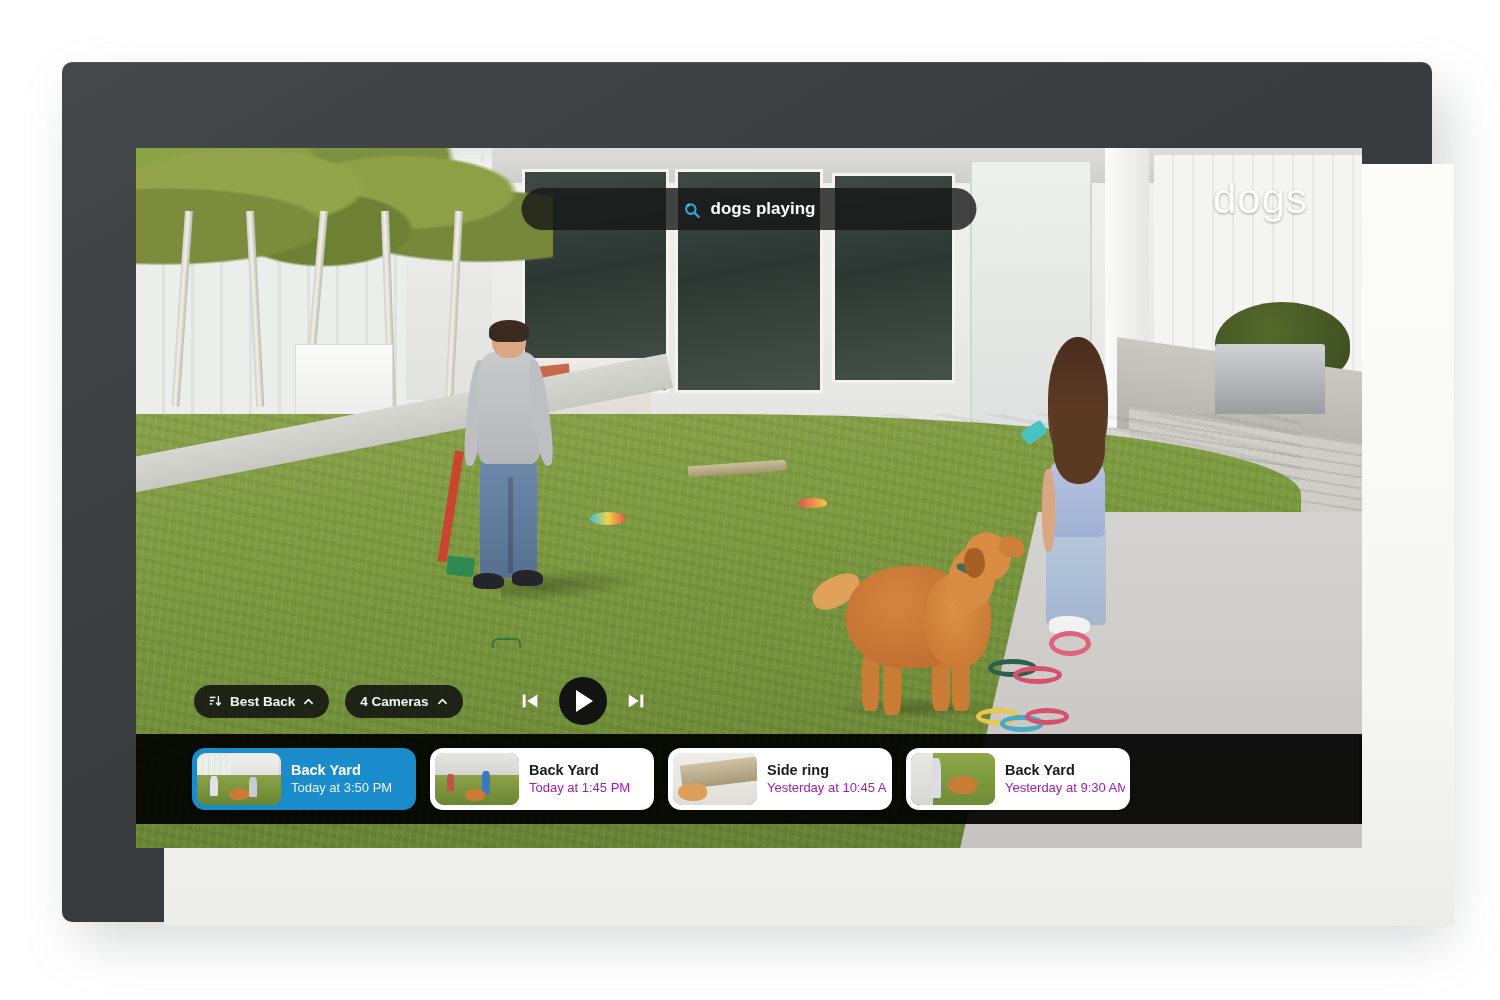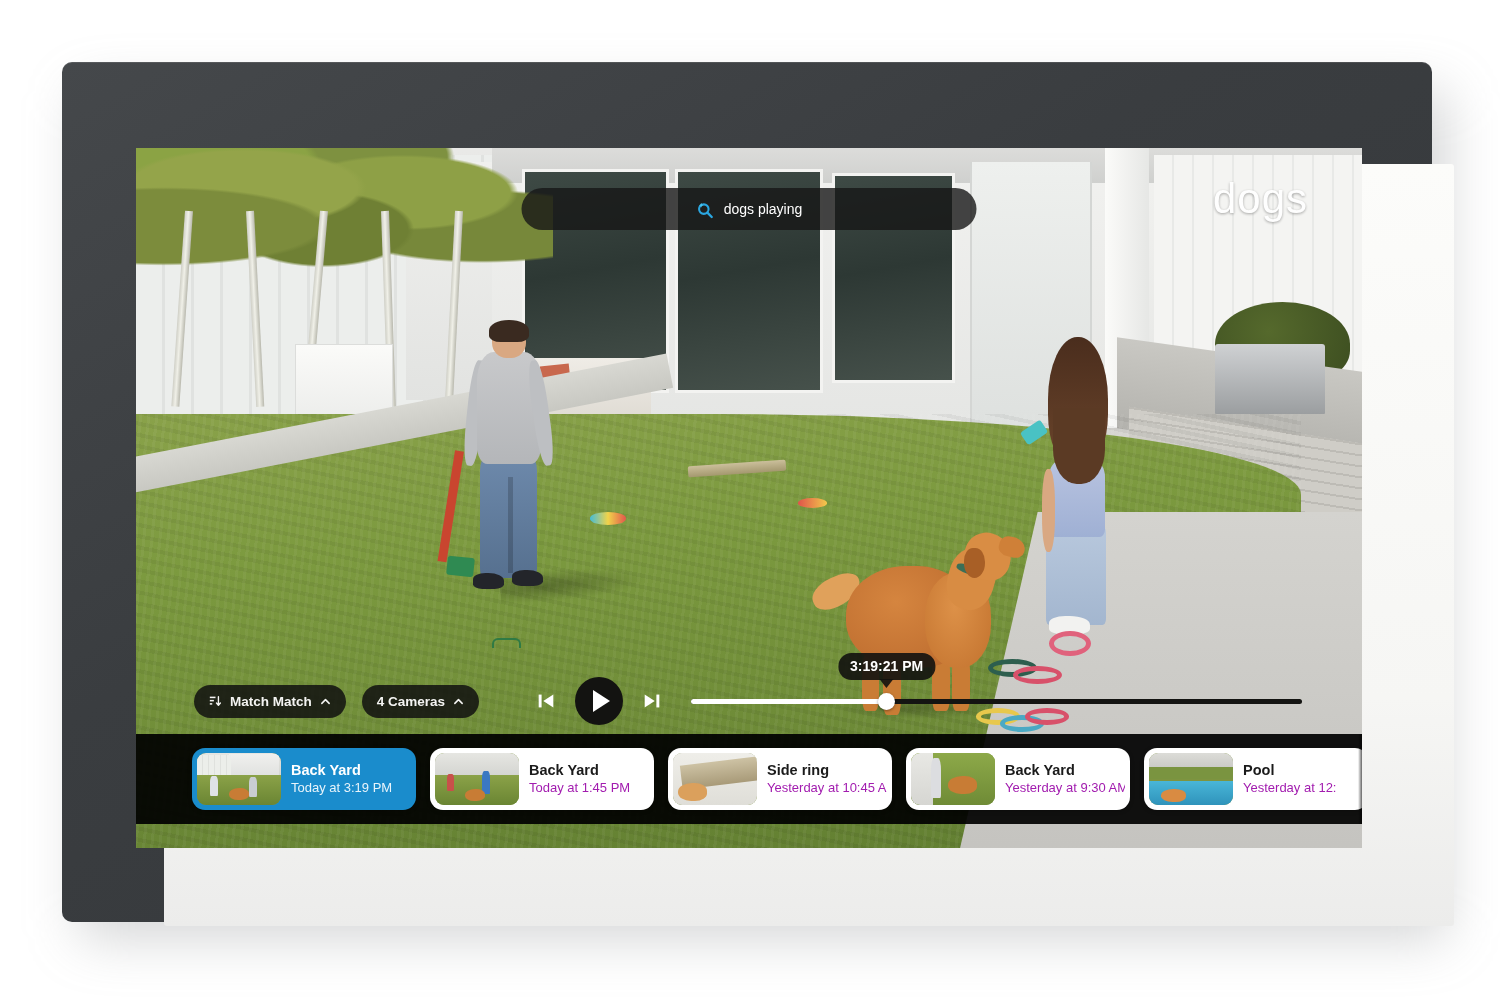--- a/index.html
+++ b/index.html
@@ -328,22 +328,23 @@
     border-radius: 21px;
     display: flex;
     align-items: center;
     justify-content: center;
     gap: 9px;
     padding: 0 16px;
   }
   .search-icon { width: 19px; height: 19px; display: block; flex: 0 0 auto; }
   .search-text {
     color: #ffffff;
-    font-size: 14px;
+    font-size: 17px;
     white-space: nowrap;
+    font-weight: bold;
   }
 
   
   .controls {
     position: absolute;
     left: 0; right: 0; bottom: 124px;
     height: 46px;
     display: flex;
     align-items: center;
     padding: 0 58px 0 58px;
@@ -642,21 +643,21 @@
 
     <div class="controls">
 
       <div class="chip">
         <svg class="sort-ico" viewBox="0 0 16 16">
           <rect x="1" y="2" width="7" height="1.9" fill="#f4f4f2"></rect>
           <rect x="1" y="6" width="5" height="1.9" fill="#f4f4f2"></rect>
           <rect x="1" y="10" width="3" height="1.9" fill="#f4f4f2"></rect>
           <path d="M11.6 2 L11.6 11.4 M11.6 12.6 L9.2 9.8 M11.6 12.6 L14 9.8" stroke="#f4f4f2" stroke-width="1.7" fill="none" stroke-linecap="round"></path>
         </svg>
-        <span>Match Match</span>
+        <span>Best Back</span>
         <svg class="chev" viewBox="0 0 12 12">
           <path d="M2 8 L6 4 L10 8" fill="none" stroke="#f4f4f2" stroke-width="1.7" stroke-linecap="round" stroke-linejoin="round"></path>
         </svg>
       </div>
 
       <div class="chip">
         <span>4 Cameras</span>
         <svg class="chev" viewBox="0 0 12 12">
           <path d="M2 8 L6 4 L10 8" fill="none" stroke="#f4f4f2" stroke-width="1.7" stroke-linecap="round" stroke-linejoin="round"></path>
         </svg>
@@ -671,45 +672,39 @@
         <div class="play-btn">
           <div class="play-tri"></div>
         </div>
 
         <svg class="skip-btn" viewBox="0 0 24 24">
           <path d="M4 5 L4 19 L15 12 Z" fill="#ffffff"></path>
           <rect x="16.8" y="5" width="3.2" height="14" fill="#ffffff"></rect>
         </svg>
       </div>
 
-      <div class="scrub-wrap">
-        <div class="scrub-track"></div>
-        <div class="scrub-fill" id="scrubFill" style="width: 32%;"></div>
-        <div class="scrub-handle" id="scrubHandle" style="left: 32%;"></div>
-        <div class="time-bubble" id="timeBubble" style="left: 32%;">3:19:21 PM</div>
-      </div>
     </div>
 
     <div class="event-strip">
 
       <div class="event-card selected">
         <div class="event-thumb">
           <div class="tb">
             <div class="tb-sky"></div>
             <div class="tb-house"></div>
             <div class="tb-fence"></div>
             <div class="tb-grass"></div>
             <div class="tb-person" style="left:16%; top:44%; background:#dfe2e6;"></div>
             <div class="tb-person" style="left:62%; top:46%; background:#c9cdd2;"></div>
             <div class="tb-dog" style="left:38%; top:68%;"></div>
           </div>
         </div>
         <div class="event-meta">
           <div class="event-title">Back Yard</div>
-          <div class="event-time">Today at 3:19 PM</div>
+          <div class="event-time">Today at 3:50 PM</div>
         </div>
       </div>
 
       <div class="event-card">
         <div class="event-thumb">
           <div class="tb">
             <div class="tb-sky"></div>
             <div class="tb-deck2"></div>
             <div class="tb-grass"></div>
             <div class="tb-person" style="left:14%; top:40%; background:#c8504a; height:34%;"></div>
@@ -746,32 +741,18 @@
             <div class="tb-person" style="left:24%; top:10%; background:#dcdde0; width:12%; height:76%;"></div>
             <div class="tb-dog" style="left:44%; top:44%; width:34%; height:34%;"></div>
           </div>
         </div>
         <div class="event-meta">
           <div class="event-title">Back Yard</div>
           <div class="event-time">Yesterday at 9:30 AM</div>
         </div>
       </div>
 
-      <div class="event-card">
-        <div class="event-thumb">
-          <div class="tb">
-            <div class="tb-wall"></div>
-            <div class="tb-poolgrass"></div>
-            <div class="tb-pool"></div>
-            <div class="tb-dog" style="left:14%; top:70%; width:30%; height:24%; background:#d98b42;"></div>
-          </div>
-        </div>
-        <div class="event-meta">
-          <div class="event-title">Pool</div>
-          <div class="event-time">Yesterday at 12:</div>
-        </div>
-      </div>
 
       <div class="strip-fade"></div>
     </div>
 
   </div>
 </div>
 
 </body></html>

